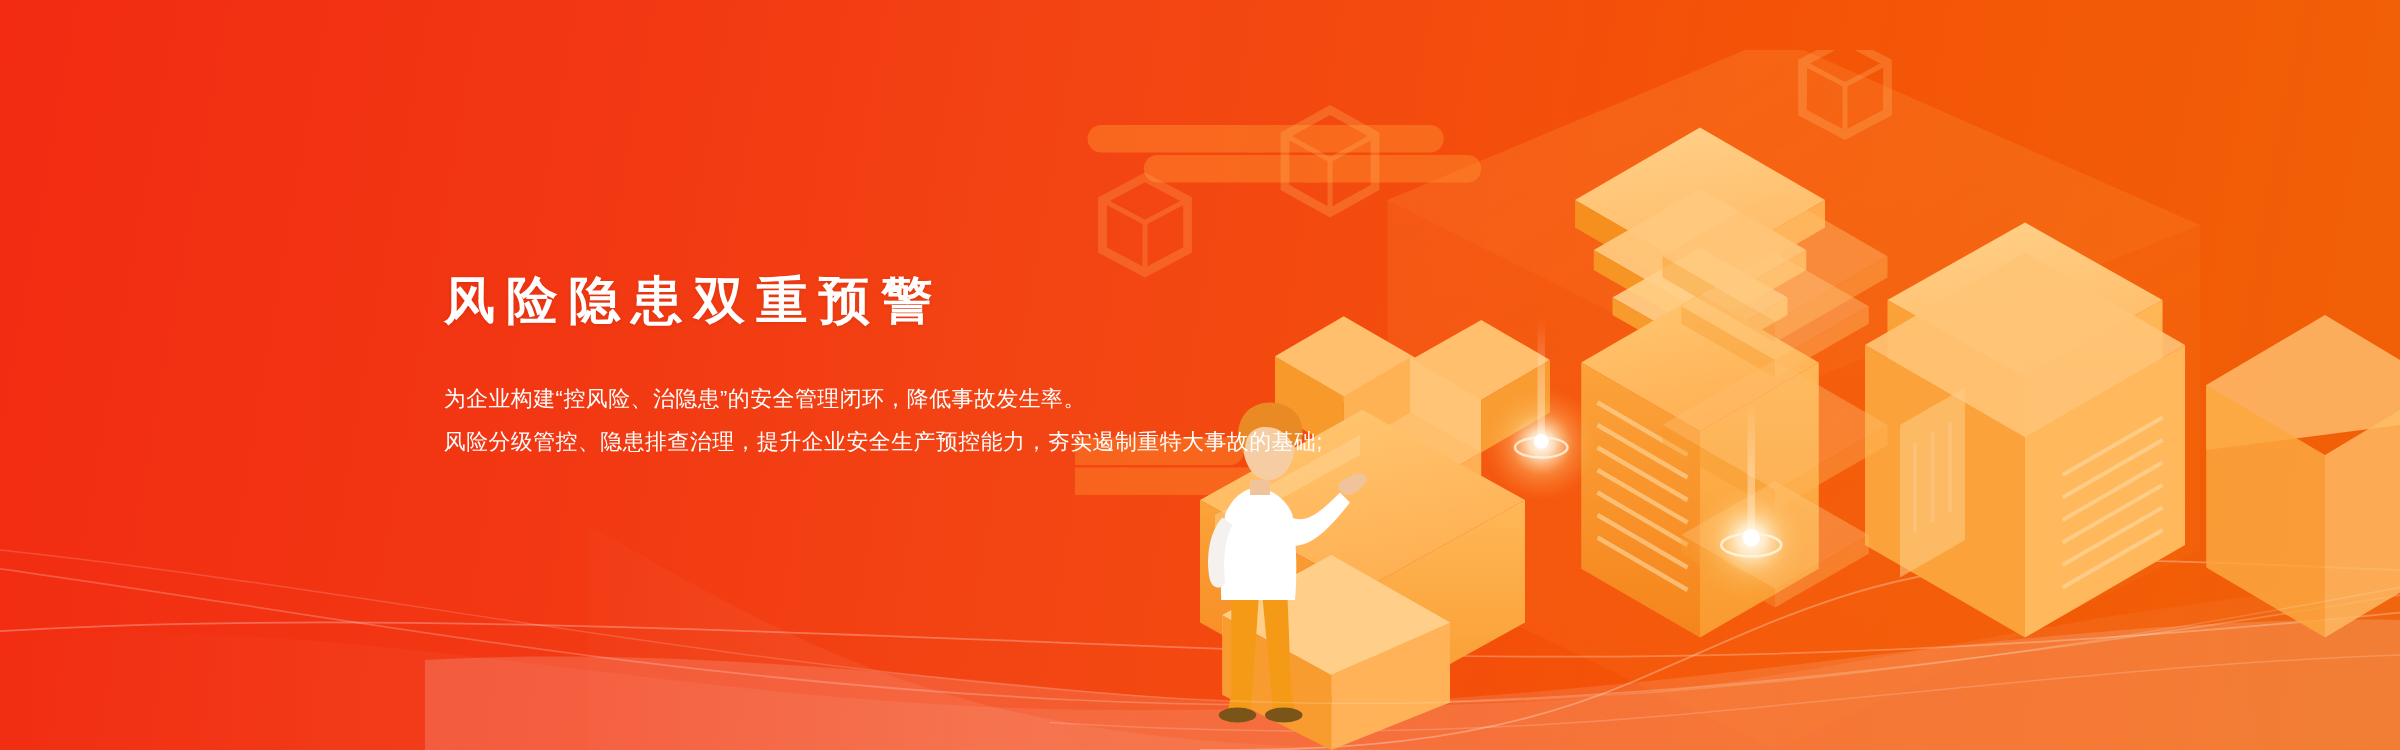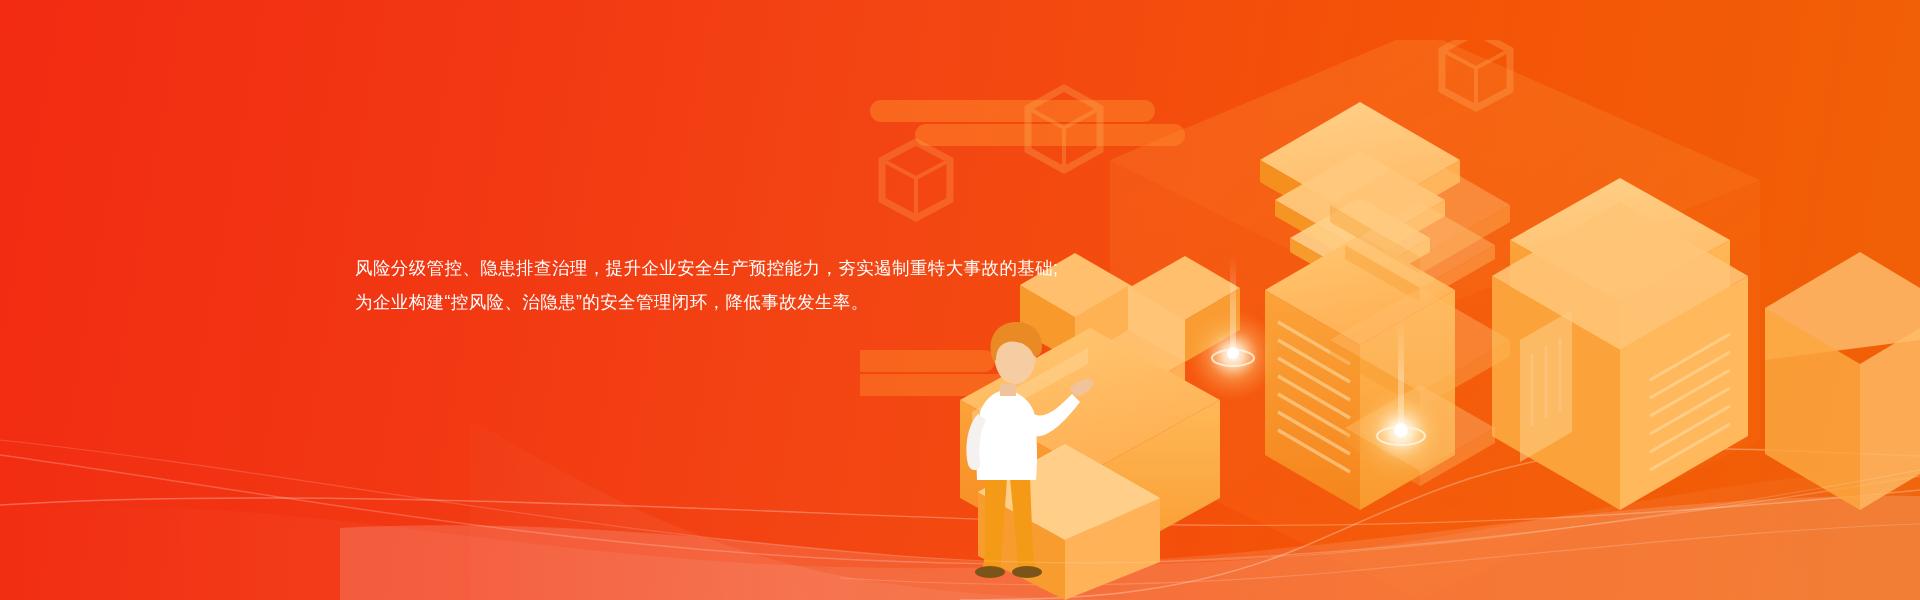--- a/index.html
+++ b/index.html
@@ -299,19 +299,20 @@
     </svg>
   </div>
 
   <div class="layer" id="waves-top">
     <svg viewBox="0 0 1920 600" preserveAspectRatio="none" aria-hidden="true">
       <path d="M0,440 C 280,470 560,530 900,556 C 1250,582 1600,530 1920,470" fill="none" stroke="#ffffff" stroke-opacity="0.16" stroke-width="1.2"></path>
     </svg>
   </div>
 
   <div id="text-block">
+    <h1 id="banner-title">风险隐患双重预警</h1>
     <div id="banner-subtitle">
+      <span class="sub-line">为企业构建“控风险、治隐患”的安全管理闭环，降低事故发生率。</span>
       <span class="sub-line">风险分级管控、隐患排查治理，提升企业安全生产预控能力，夯实遏制重特大事故的基础;</span>
-      <span class="sub-line">为企业构建“控风险、治隐患”的安全管理闭环，降低事故发生率。</span>
     </div>
   </div>
 
 </div>
 
 </body></html>

